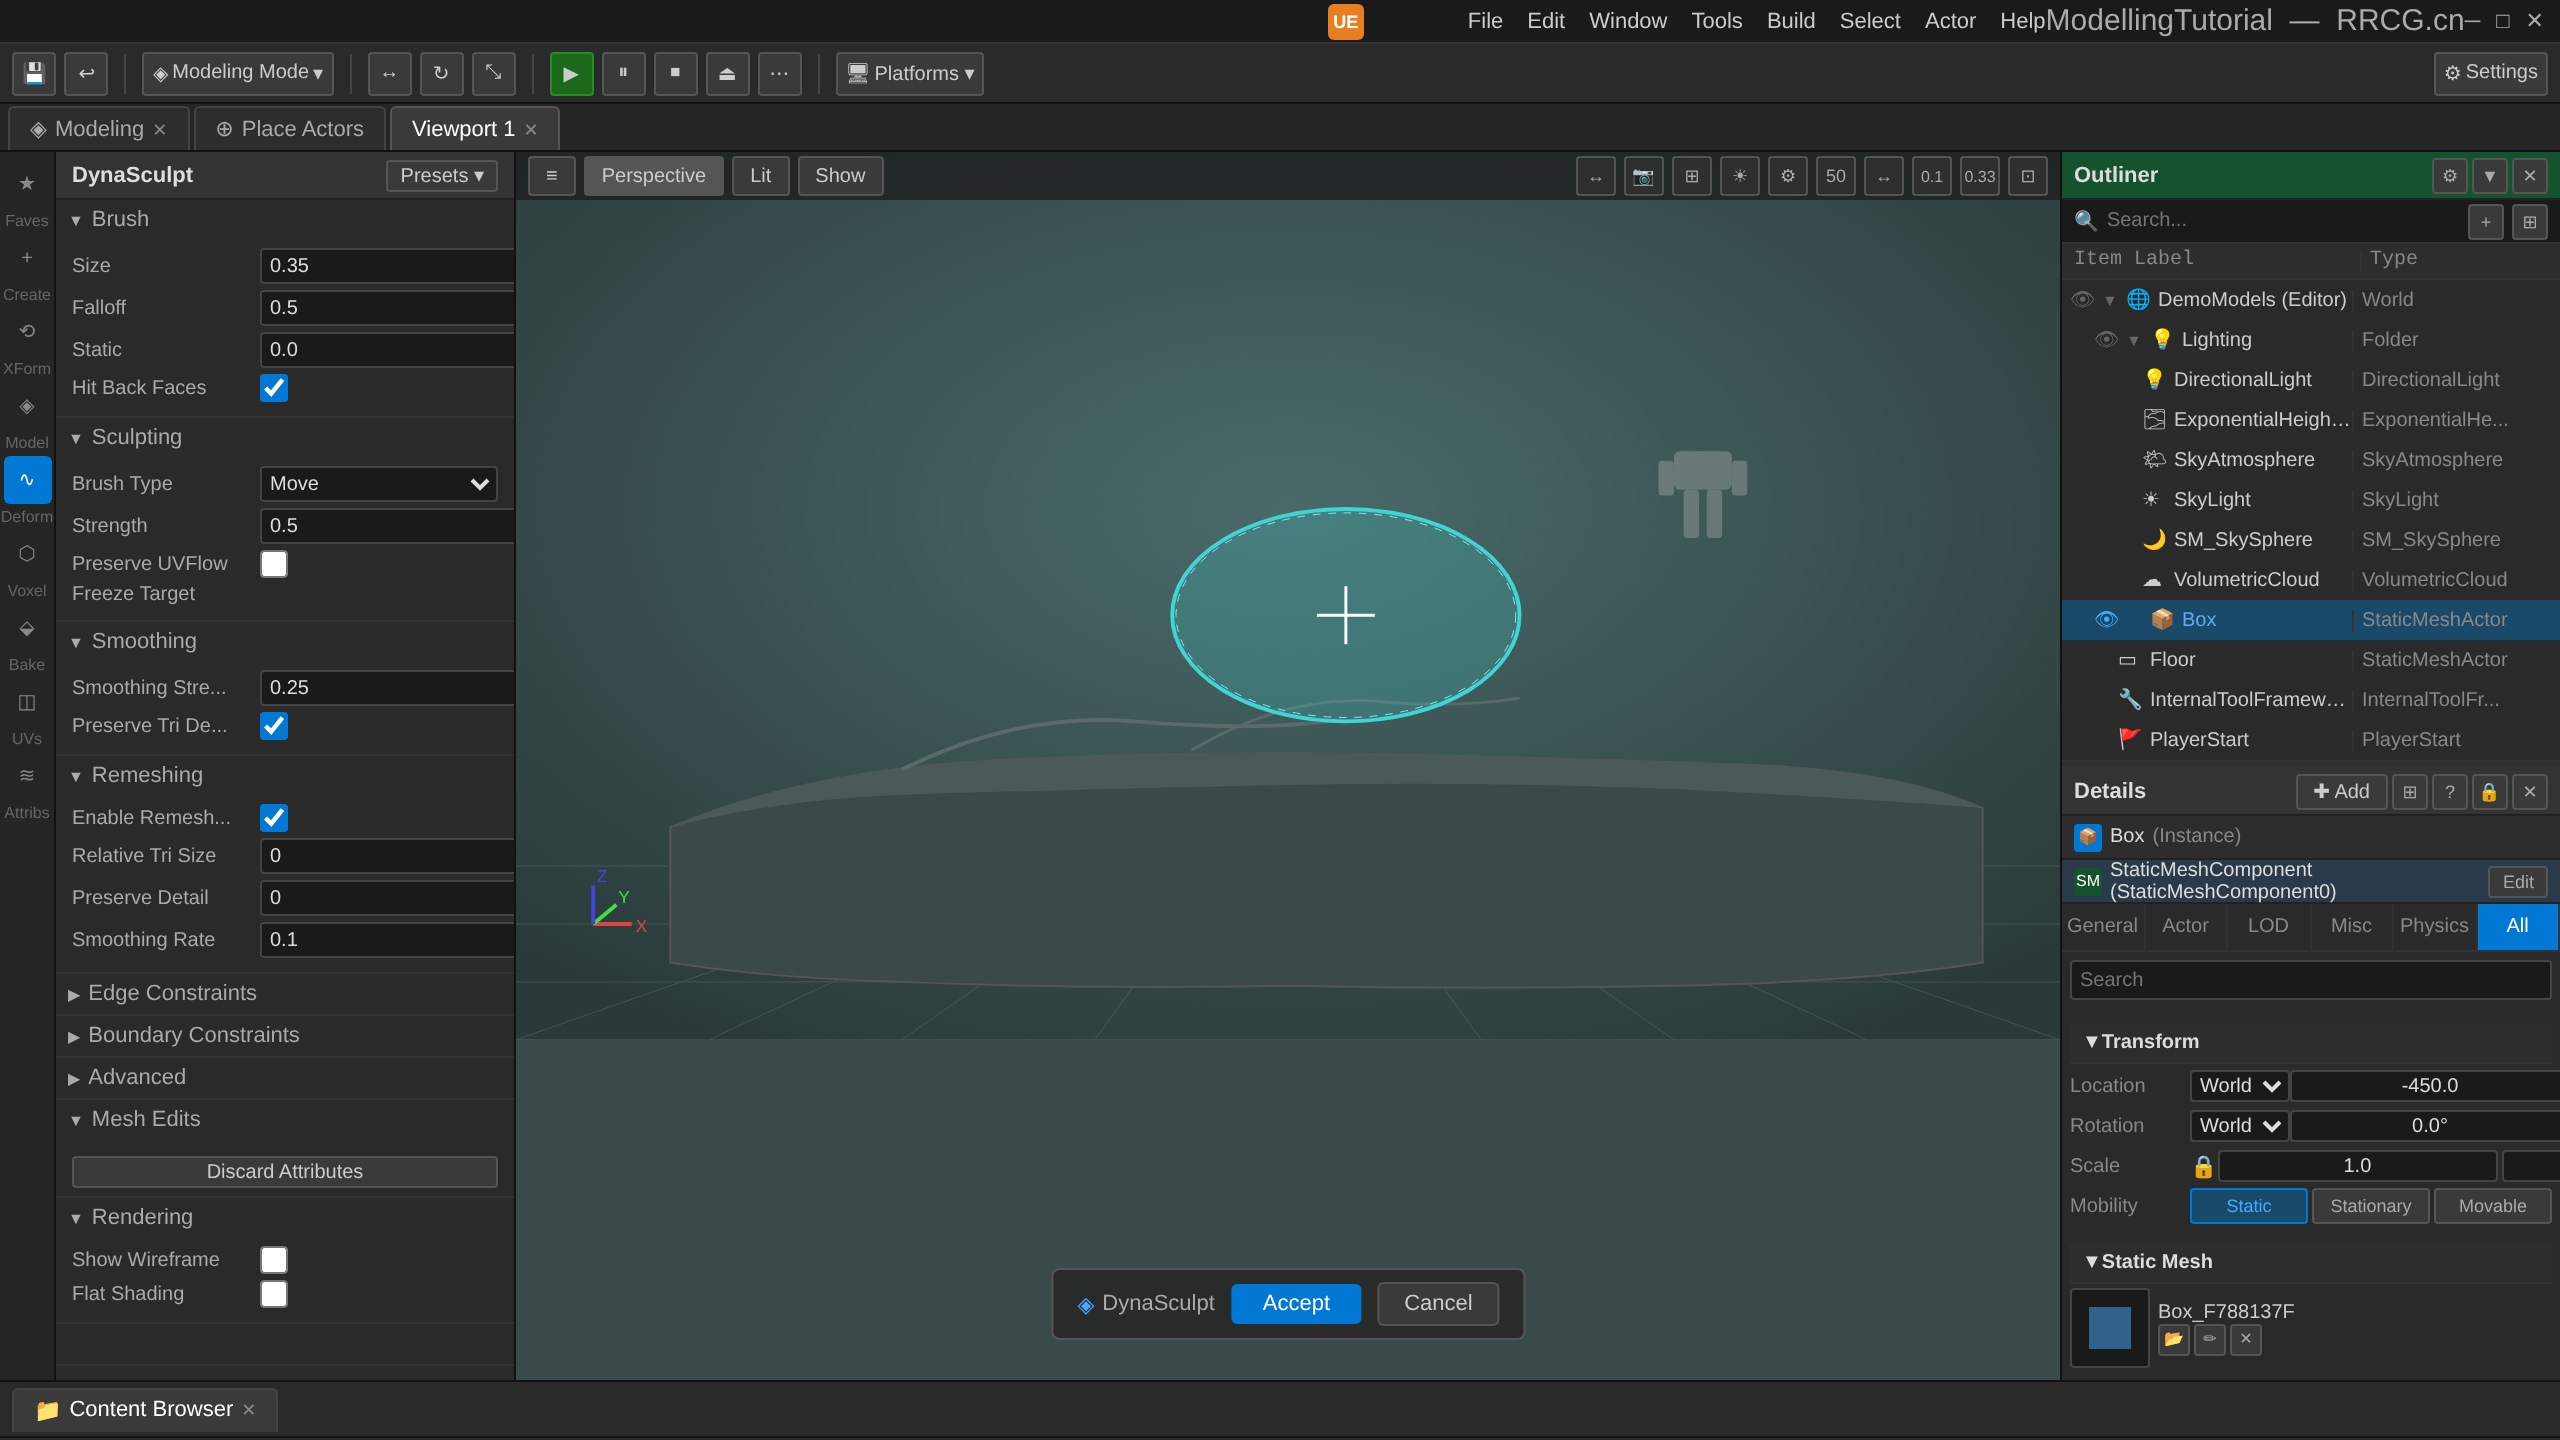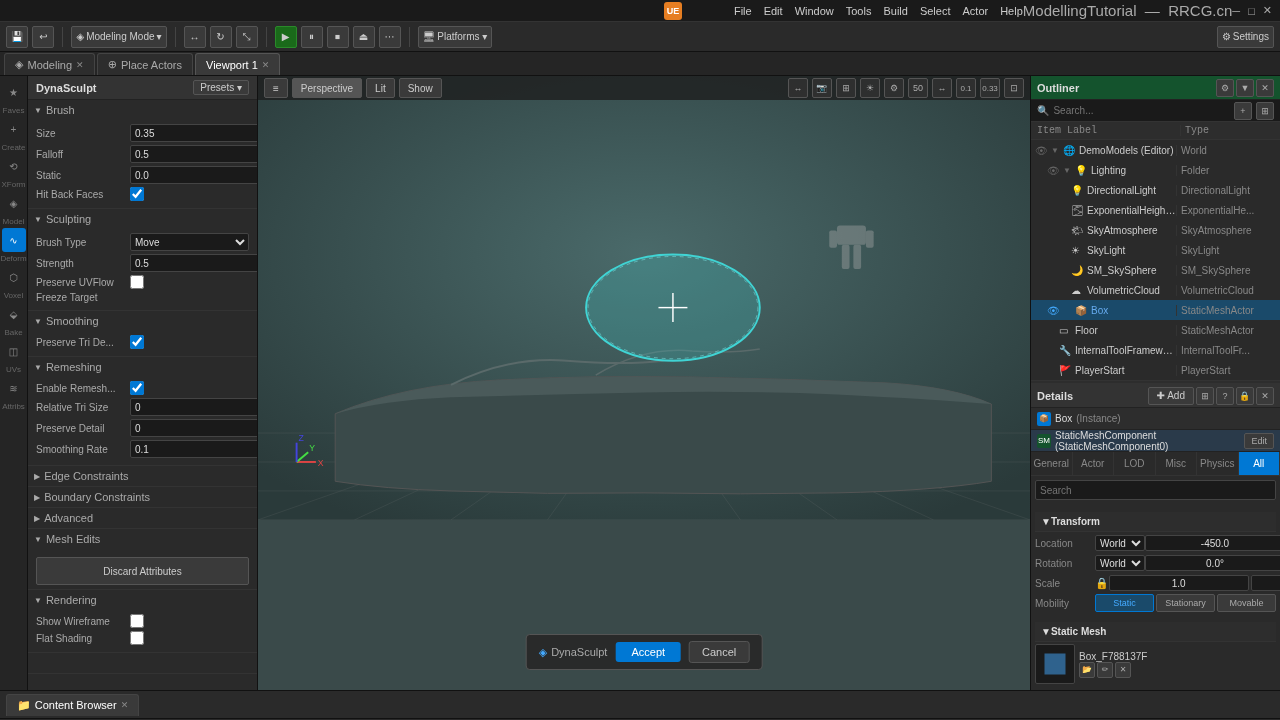--- a/index.html
+++ b/index.html
@@ -35,21 +35,21 @@
     .panel-header .presets-btn { background: #3a3a3a; border: 1px solid #555; border-radius: 2px; padding: 1px 6px; font-size: 10px; color: #ccc; cursor: pointer; display: flex; align-items: center; gap: 2px; }
     .section { border-bottom: 1px solid #333; }
     .section-header { height: 20px; display: flex; align-items: center; padding: 0 6px; gap: 4px; cursor: pointer; font-size: 11px; color: #aaa; }
     .section-header .arrow { font-size: 8px; }
     .section-content { padding: 4px 8px; }
     .prop-row { display: flex; align-items: center; margin-bottom: 3px; gap: 4px; }
     .prop-label { width: 90px; font-size: 10px; color: #aaa; flex-shrink: 0; }
     .prop-input { flex: 1; height: 18px; background: #1a1a1a; border: 1px solid #444; border-radius: 2px; color: #ddd; font-size: 10px; padding: 0 4px; }
     .prop-checkbox { width: 14px; height: 14px; accent-color: #0078d4; }
     .prop-select { flex: 1; height: 18px; background: #1a1a1a; border: 1px solid #444; border-radius: 2px; color: #ddd; font-size: 10px; }
-    .discard-btn { width: 100%; height: 28px; background: #3a3a3a; border: 1px solid #555; border-radius: 2px; color: #ccc; font-size: 10px; cursor: pointer; margin-top: 4px; }
+    .discard-btn { width: 100%; height: 16px; background: #3a3a3a; border: 1px solid #555; border-radius: 2px; color: #ccc; font-size: 10px; cursor: pointer; margin-top: 4px; }
 
     
     #left-icons { width: 28px; background: #252525; border-right: 1px solid #111; display: flex; flex-direction: column; align-items: center; padding-top: 4px; gap: 2px; flex-shrink: 0; }
     .side-icon { width: 24px; height: 24px; display: flex; align-items: center; justify-content: center; border-radius: 3px; cursor: pointer; font-size: 10px; color: #888; }
     .side-icon.active { background: #0078d4; color: white; }
     .side-icon-label { font-size: 8px; color: #666; text-align: center; }
 
     
     #viewport { flex: 1; background: #3a4a4a; position: relative; overflow: hidden; }
     .viewport-toolbar { height: 24px; background: rgba(30,30,30,0.8); display: flex; align-items: center; gap: 4px; padding: 0 6px; position: absolute; top: 0; left: 0; right: 0; z-index: 10; }
@@ -286,20 +286,24 @@
       </div>
     </div>
 
     <div class="section">
       <div class="section-header">
         <span class="arrow">▼</span>
         <span>Smoothing</span>
       </div>
       <div class="section-content">
         <div class="prop-row">
+          <span class="prop-label">Smoothing Stre...</span>
+          <input class="prop-input" type="text" value="0.25" style="">
+        </div>
+        <div class="prop-row">
           <span class="prop-label">Preserve Tri De...</span>
           <input type="checkbox" class="prop-checkbox" checked="" style="">
         </div>
       </div>
     </div>
 
     <div class="section">
       <div class="section-header">
         <span class="arrow">▼</span>
         <span>Remeshing</span>

